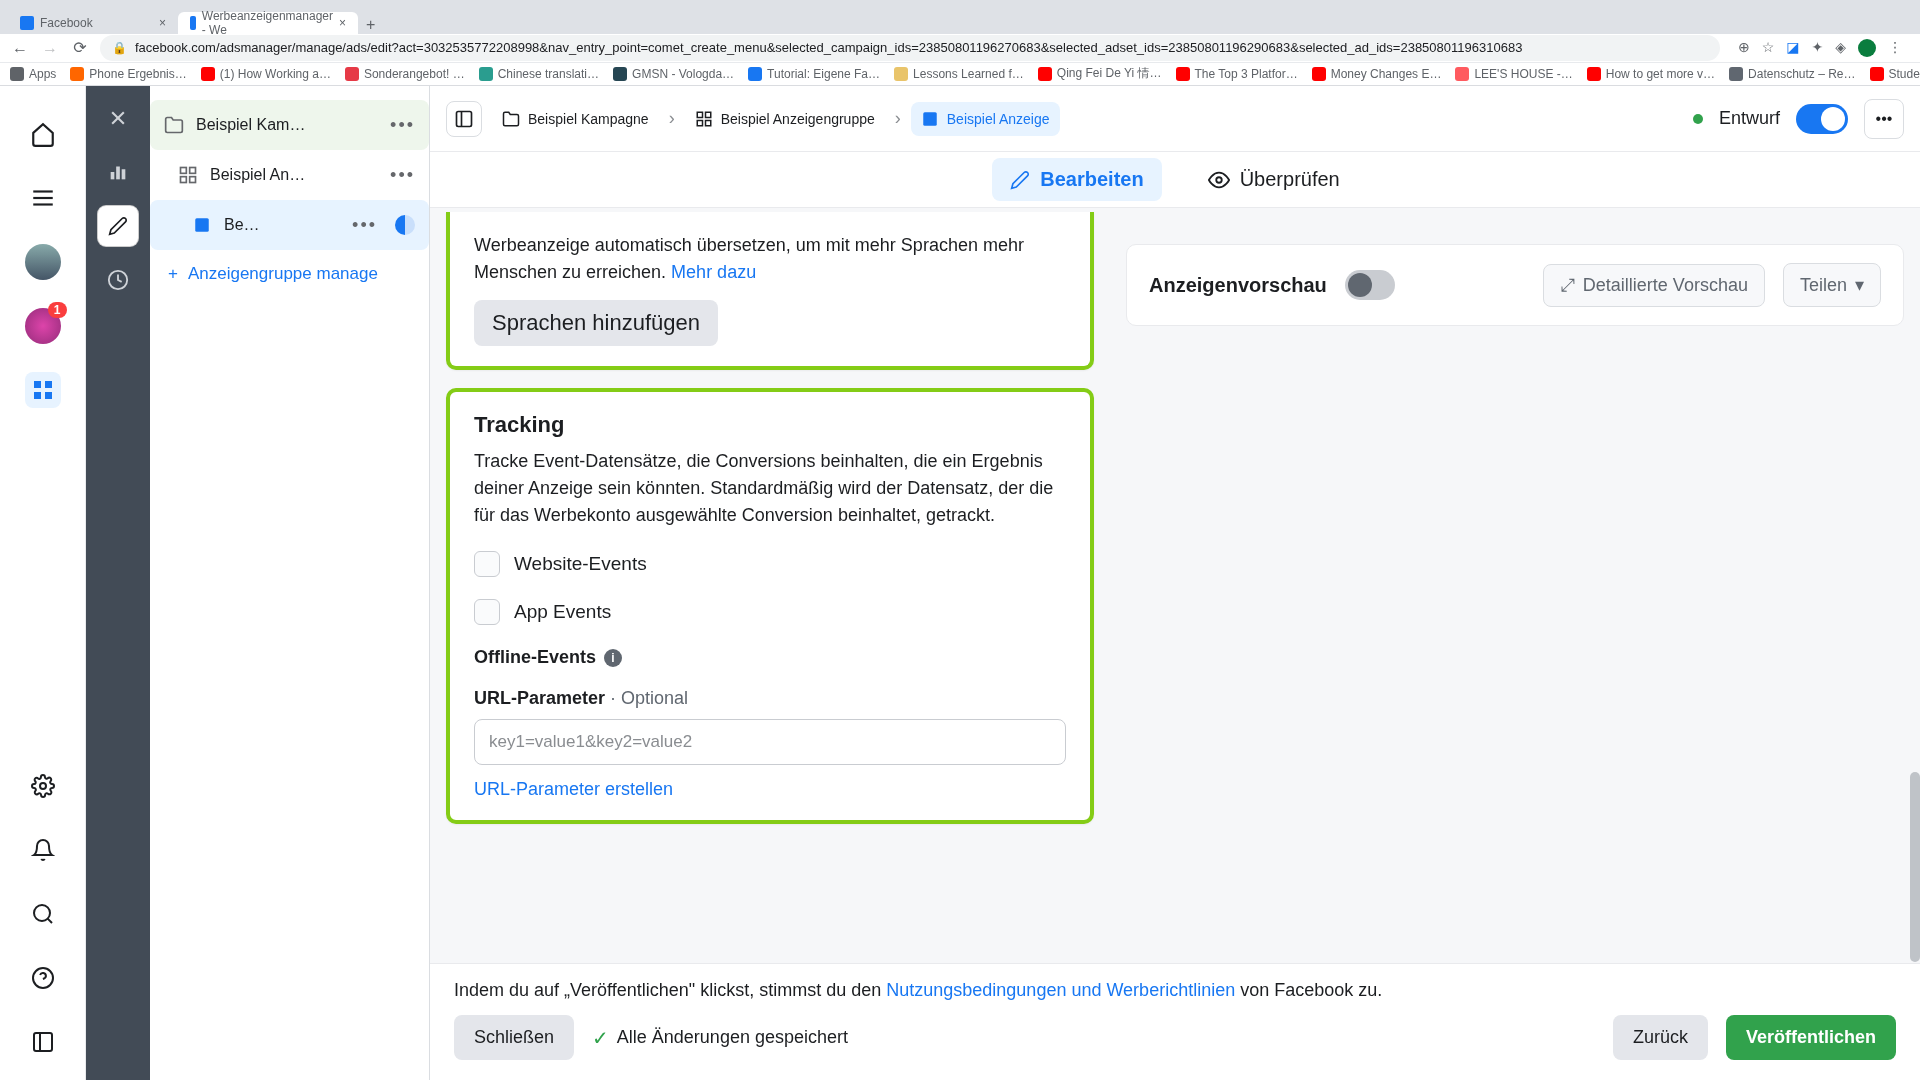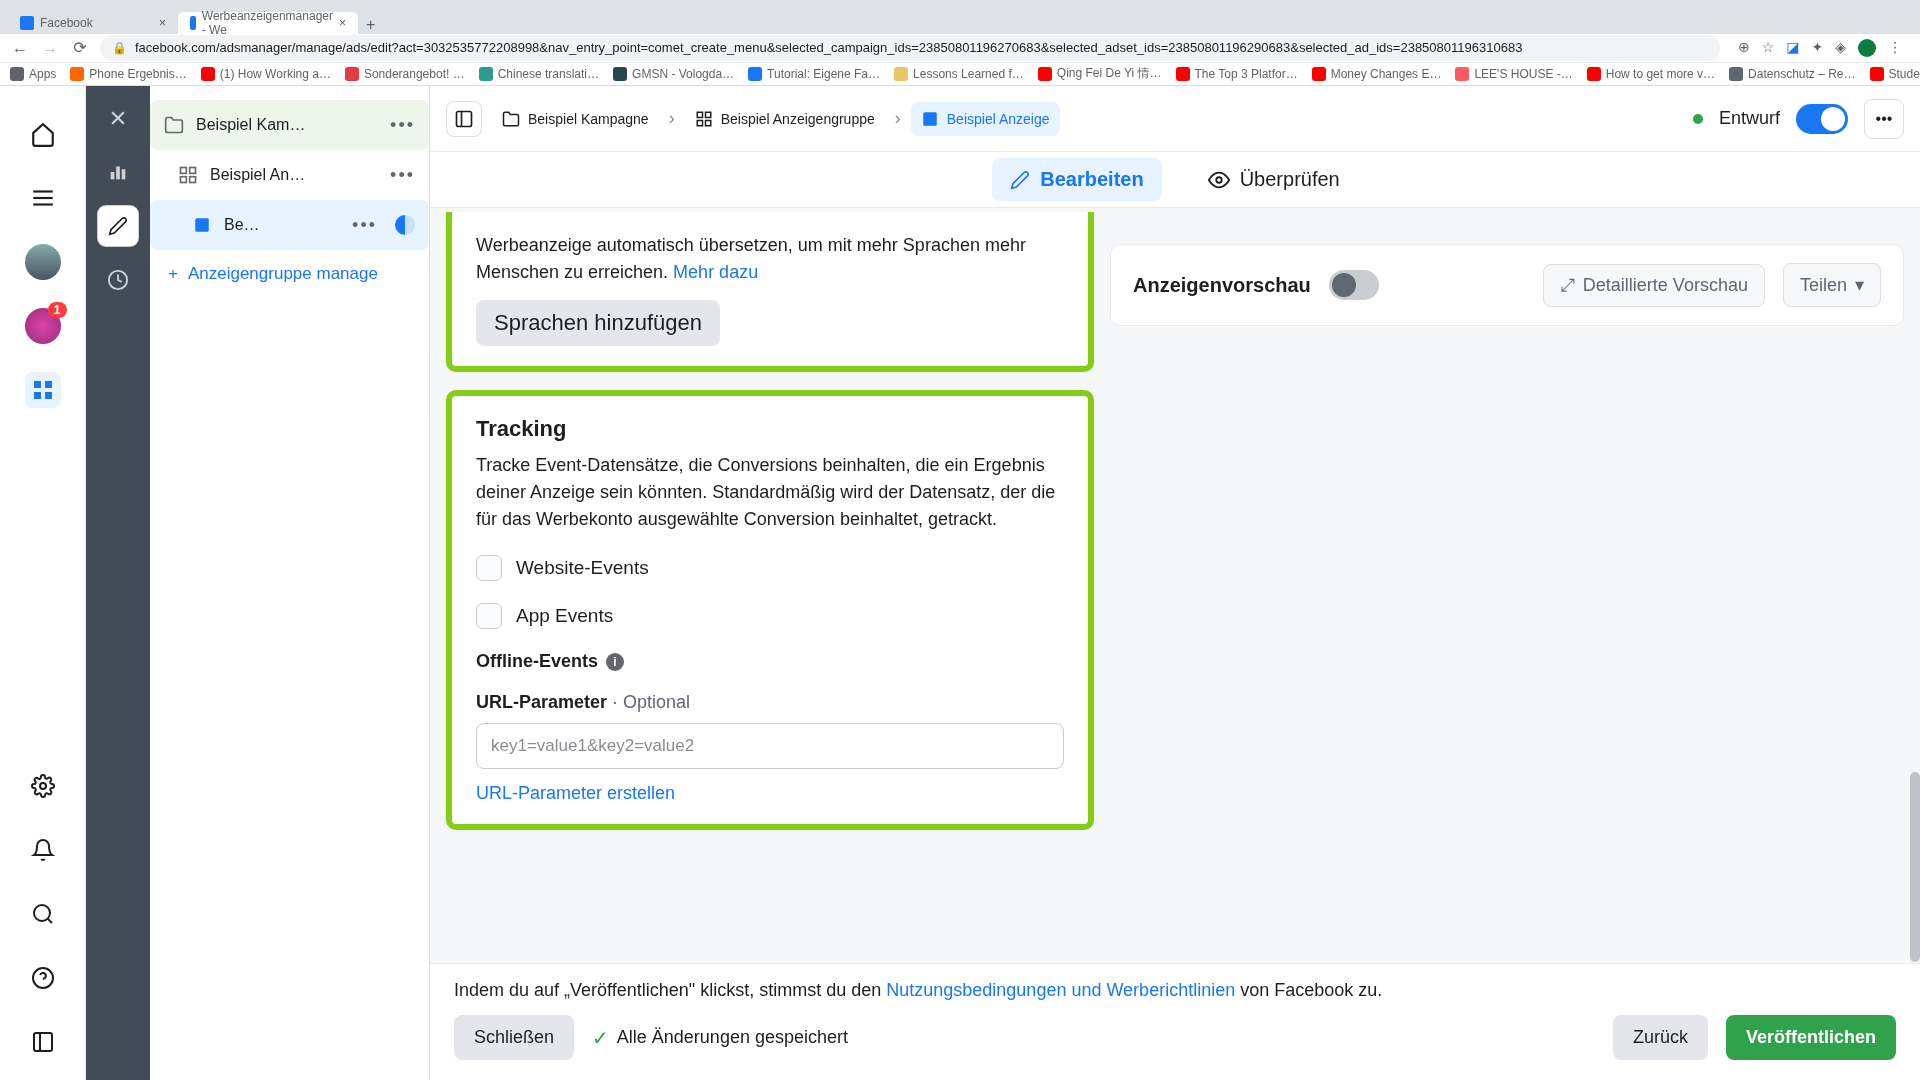--- a/index.html
+++ b/index.html
@@ -68,25 +68,25 @@
 .toggle{width:52px;height:30px;border-radius:15px;background:#1877f2;position:relative;cursor:pointer;}
 .toggle .knob{position:absolute;width:24px;height:24px;border-radius:50%;background:#fff;top:3px;right:3px;}
 .more-sq{width:40px;height:40px;border:1px solid #dadde1;border-radius:8px;display:flex;align-items:center;justify-content:center;cursor:pointer;color:#1c1e21;}
 
 
 .subtabs{height:56px;display:flex;align-items:center;justify-content:center;gap:28px;background:#fff;border-bottom:1px solid #e9eaed;}
 .subtab{display:flex;align-items:center;gap:10px;padding:10px 18px;border-radius:8px;font-size:20px;color:#1c1e21;cursor:pointer;}
 .subtab.active{background:#e7f3ff;color:#1877f2;font-weight:600;}
 
 
-.body-split{flex:1;display:flex;gap:16px;padding:0 16px 0 16px;overflow:hidden;background:#f6f7f9;}
+.body-split{flex:1;display:flex;gap:32px;padding:0 16px 0 16px;overflow:hidden;background:#f6f7f9;}
 .left-col{width:648px;display:flex;flex-direction:column;gap:18px;padding-top:4px;}
 .right-col{flex:1;padding-top:36px;}
 
-.card{background:#fff;border-radius:10px;border:6px solid #84cc16;box-shadow:0 1px 2px rgba(0,0,0,.05);}
+.card{background:#fff;border-radius:10px;border:4px solid #84cc16;box-shadow:0 1px 2px rgba(0,0,0,.05);}
 .card.cut-top{border-top:none;border-top-left-radius:0;border-top-right-radius:0;}
 .card-pad{padding:20px 24px;}
 .partial-text{font-size:18px;color:#1c1e21;line-height:1.5;}
 .link{color:#1877f2;cursor:pointer;}
 .grey-btn{display:inline-block;background:#e4e6eb;border-radius:8px;padding:10px 18px;font-size:22px;color:#1c1e21;cursor:pointer;margin-top:14px;}
 .h3{font-size:22px;font-weight:700;color:#1c1e21;margin-bottom:10px;}
 .desc{font-size:18px;color:#1c1e21;line-height:1.5;}
 .chk-row{display:flex;align-items:center;gap:14px;margin-top:22px;font-size:19px;color:#1c1e21;cursor:pointer;}
 .chk{width:26px;height:26px;border:1px solid #c9ccd1;border-radius:6px;background:#fafbfc;}
 .lbl-row{margin-top:22px;font-size:18px;font-weight:700;color:#1c1e21;display:flex;align-items:center;gap:8px;}

